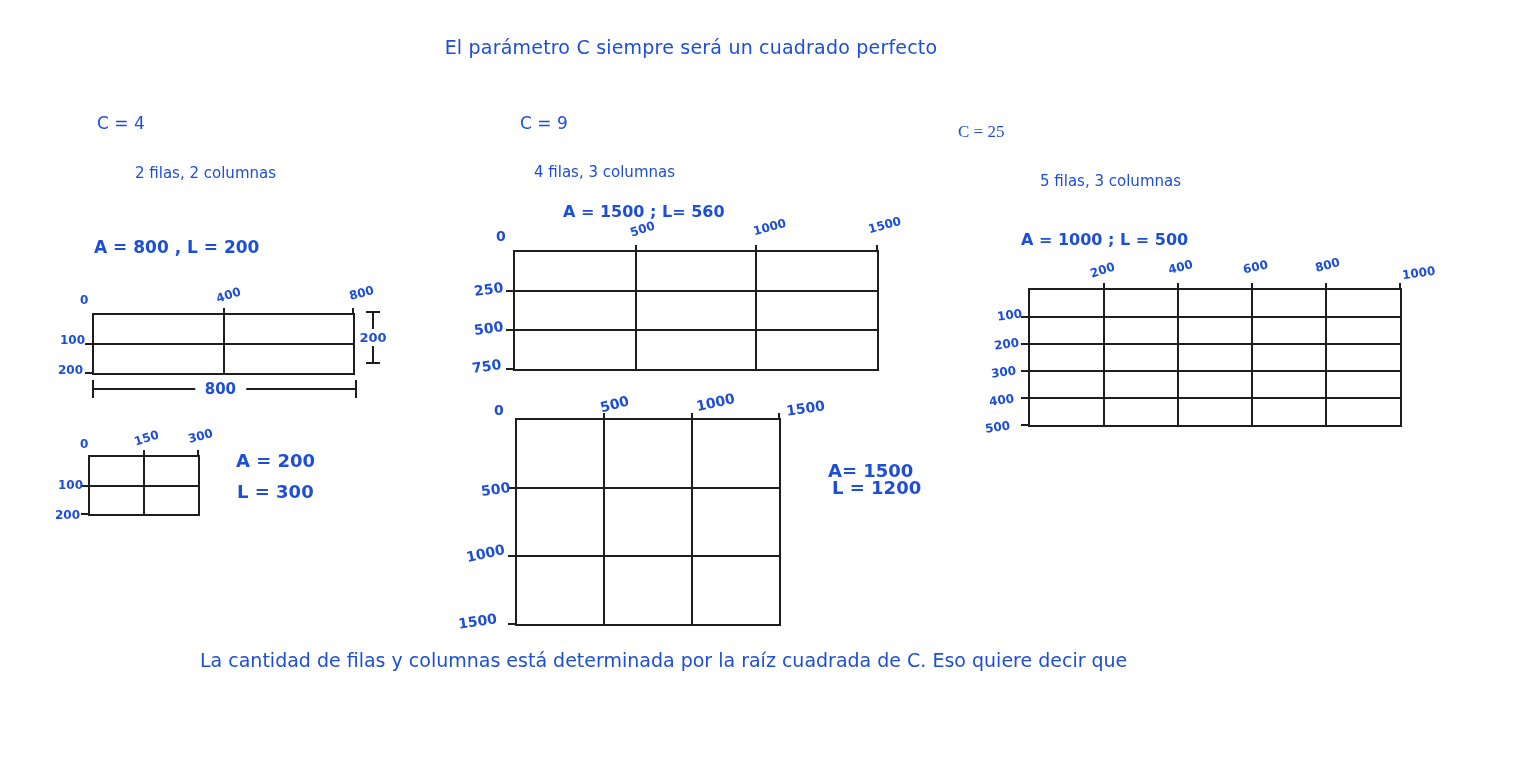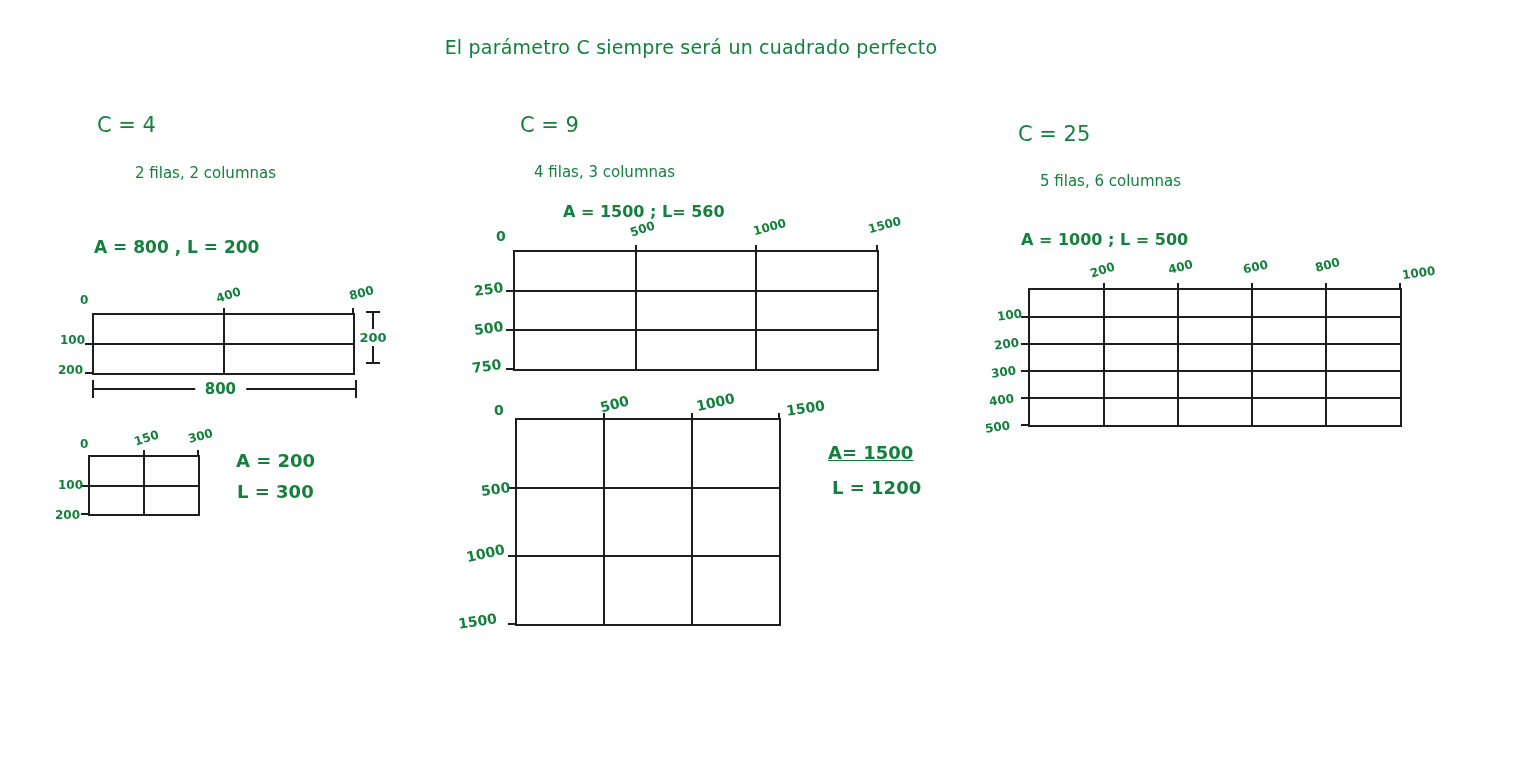--- a/index.html
+++ b/index.html
@@ -1,21 +1,21 @@
 <!DOCTYPE html>
 <html><head>
 <meta charset="utf-8">
 <style>
   html,body{margin:0;padding:0;background:#ffffff;}
   .canvas{
     position:relative;width:1532px;height:757px;background:#ffffff;overflow:hidden;
-    font-family:"DejaVu Sans","Liberation Sans",sans-serif;color:#15803d;
+    font-family:"DejaVu Sans","Liberation Sans",sans-serif;color:#1d4ed8;
   }
   .title{position:absolute;font-size:19px;letter-spacing:.2px;white-space:nowrap;}
-  .hdr{position:absolute;font-size:21px;white-space:nowrap;}
+  .hdr{position:absolute;font-size:17px;white-space:nowrap;}
   .sub{position:absolute;font-size:15px;white-space:nowrap;}
   .params{position:absolute;font-size:17px;font-weight:700;white-space:nowrap;}
   .ann{position:absolute;font-size:18px;font-weight:700;white-space:nowrap;}
   .footer{position:absolute;font-size:19px;line-height:31px;white-space:nowrap;}
 
   .gbox{position:absolute;border:2px solid #1e1e1e;box-sizing:border-box;}
   .vl{position:absolute;top:0;bottom:0;width:2px;background:#1e1e1e;}
   .hl{position:absolute;left:0;right:0;height:2px;background:#1e1e1e;}
   .tkv{position:absolute;top:-7px;height:7px;width:2px;background:#1e1e1e;}
   .tkh{position:absolute;left:-9px;width:9px;height:2px;background:#1e1e1e;}
@@ -135,27 +135,27 @@
       <i class="tkh" style="top:calc(66.66% - 1px);"></i>
       <i class="tkh" style="bottom:-1px;"></i>
     </div>
     <span class="lbl big" style="left:494px;top:402px;">0</span>
     <span class="lbl big r15" style="left:600px;top:396px;">500</span>
     <span class="lbl big r12" style="left:696px;top:394px;">1000</span>
     <span class="lbl big r8" style="left:786px;top:400px;">1500</span>
     <span class="lbl big r8" style="left:481px;top:481px;">500</span>
     <span class="lbl big r12" style="left:466px;top:545px;">1000</span>
     <span class="lbl big r8" style="left:458px;top:613px;">1500</span>
-    <div class="ann" style="left:828px;top:442px;text-decoration:underline;">A= 1500</div>
+    <div class="ann" style="left:828px;top:460px;">A= 1500</div>
     <div class="ann" style="left:832px;top:477px;">L = 1200</div>
   </div>
 
   <div>
-    <div class="hdr" style="left:1018px;top:122px;">C = 25</div>
-    <div class="sub" style="left:1040px;top:172px;">5 filas, 6 columnas</div>
+    <div class="hdr" style="left:958px;top:122px;font-family:Liberation Serif, serif;">C = 25</div>
+    <div class="sub" style="left:1040px;top:172px;">5 filas, 3 columnas</div>
     <div class="params" style="left:1021px;top:230px;font-size:16px;">A = 1000  ;   L = 500</div>
 
     <div class="gbox" style="left:1028px;top:288px;width:374px;height:139px;">
       <i class="vl" style="left:calc(20% - 1px);"></i>
       <i class="vl" style="left:calc(40% - 1px);"></i>
       <i class="vl" style="left:calc(60% - 1px);"></i>
       <i class="vl" style="left:calc(80% - 1px);"></i>
       <i class="hl" style="top:calc(20% - 1px);"></i>
       <i class="hl" style="top:calc(40% - 1px);"></i>
       <i class="hl" style="top:calc(60% - 1px);"></i>
@@ -177,15 +177,16 @@
     <span class="lbl r15" style="left:1315px;top:258px;">800</span>
     <span class="lbl r8" style="left:1402px;top:266px;">1000</span>
     <span class="lbl r8" style="left:997px;top:308px;">100</span>
     <span class="lbl r8" style="left:994px;top:337px;">200</span>
     <span class="lbl r8" style="left:991px;top:365px;">300</span>
     <span class="lbl r8" style="left:989px;top:393px;">400</span>
     <span class="lbl r8" style="left:985px;top:420px;">500</span>
   </div>
 
   <div class="footer" style="left:200px;top:645px;">
+    <div>La cantidad de filas y columnas está determinada por la raíz cuadrada de C. Eso quiere decir que</div>
   </div>
 
 </div>
 
 </body></html>

